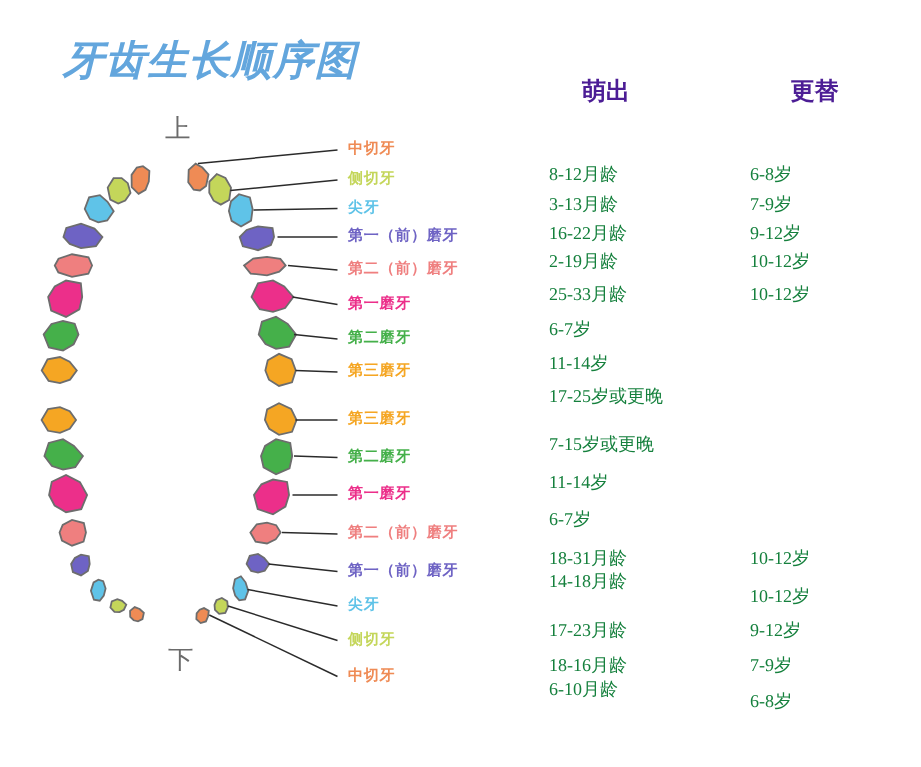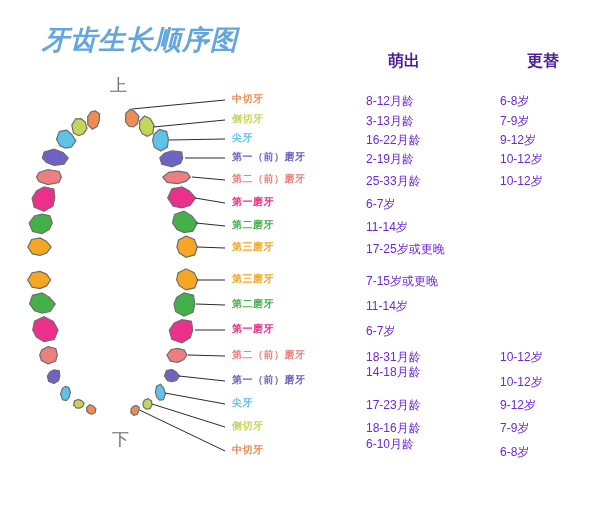--- a/index.html
+++ b/index.html
@@ -58,23 +58,24 @@
     position: absolute;
     font-size: 10px;
     font-weight: bold;
     white-space: nowrap;
     font-family: Liberation Sans, sans-serif;
     letter-spacing: 0.5px;
   }
   .age-cell {
     position: absolute;
     font-size: 12px;
-    color: #6d28d9;
-    white-space: nowrap;
-    font-family: Liberation Sans, sans-serif;
+    color: #15803d;
+    white-space: nowrap;
+    font-family: Liberation Serif, serif;
+    margin-top: 15px;
   }
   .col-a { left: 366px; }
   .col-b { left: 500px; }
 
   svg.diagram {
     position: absolute;
     left: 0; top: 0;
     width: 614px;
     height: 511px;
     pointer-events: none;

